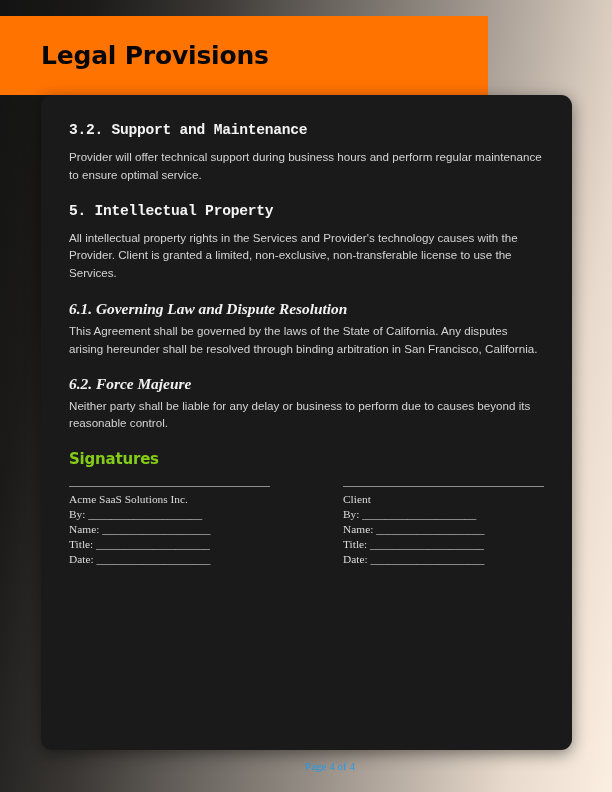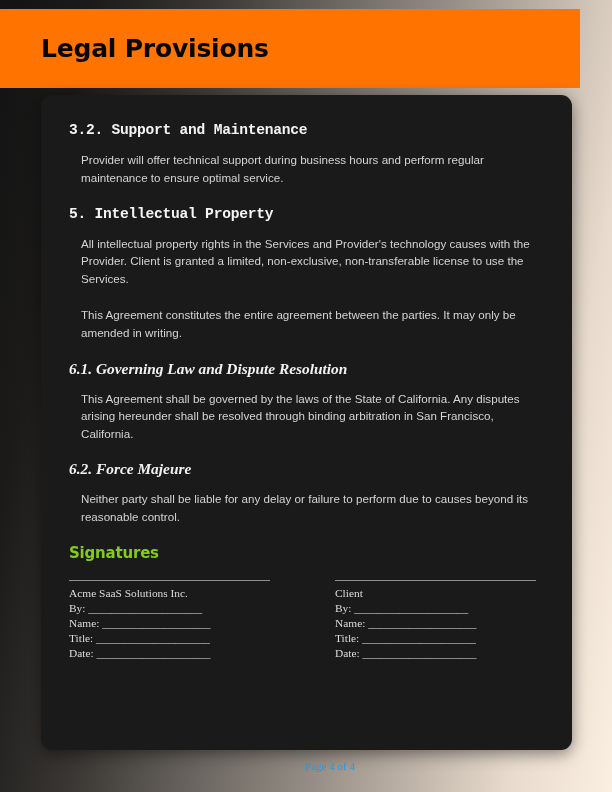--- a/index.html
+++ b/index.html
@@ -18,22 +18,22 @@
     width: 612px;
     height: 792px;
     background: linear-gradient(100deg, #131313 0%, #1b1a19 12%, #3a3734 28%, #6f6a64 46%, #968e86 60%, #c2b6ab 74%, #e8dbcd 86%, #fbefe2 100%);
     overflow: hidden;
   }
 
   
   .header-band {
     position: absolute;
     left: 0;
-    top: 9px;
-    width: 580px;
+    top: 16px;
+    width: 488px;
     height: 79px;
     background: #ff7300;
   }
   .header-title {
     position: absolute;
     left: 41px;
     top: 25px;
     font-family: "DejaVu Sans", sans-serif;
     font-size: 25px;
     font-weight: bold;
@@ -72,21 +72,21 @@
   h2.sec-serif {
     margin: 0 0 4px 0;
     font-family: "Liberation Serif", "DejaVu Serif", serif;
     font-size: 15.4px;
     font-weight: bold;
     color: #f1f1f1;
     line-height: 18px;
     font-style: italic;
   }
   p.body {
-    margin: 12px;
+    margin: 0;
     font-family: "Liberation Sans", sans-serif;
     font-size: 11.6px;
     color: #d4d4d4;
     line-height: 17.8px;
     letter-spacing: 0.02px;
   }
   .blk {
     margin-bottom: 18px;
   }
   .blk-tight {
@@ -98,21 +98,21 @@
     margin: 0 0 16px 0;
     font-family: "DejaVu Sans", sans-serif;
     font-size: 15px;
     font-weight: bold;
     color: #84cc16;
     letter-spacing: -0.2px;
     line-height: 21px;
   }
   .sig-row {
     display: flex;
-    justify-content: flex-start;
+    justify-content: space-between;
     gap: 65px;
   }
   .sig-col {
     width: 201px;
   }
   .sig-rule {
     height: 1px;
     background: #8f8f8f;
     margin-bottom: 5px;
   }
@@ -156,31 +156,30 @@
         <p class="body">Provider will offer technical support during business hours and perform regular maintenance to ensure optimal service.</p>
       </div>
 
 
       <div class="blk">
         <h2 class="sec-sans">5. Intellectual Property</h2>
         <p class="body">All intellectual property rights in the Services and Provider's technology causes with the Provider. Client is granted a limited, non-exclusive, non-transferable license to use the Services.</p>
       </div>
 
       <div class="blk">
-        <p class="body">This Agreement constitutes the entire agreement between the parties. It may only be amended in writing.</p>
       </div>
 
       <div class="blk-tight">
         <h2 class="sec-serif">6.1. Governing Law and Dispute Resolution</h2>
         <p class="body">This Agreement shall be governed by the laws of the State of California. Any disputes arising hereunder shall be resolved through binding arbitration in San Francisco, California.</p>
       </div>
 
       <div class="blk-tight">
         <h2 class="sec-serif">6.2. Force Majeure</h2>
-        <p class="body">Neither party shall be liable for any delay or failure to perform due to causes beyond its reasonable control.</p>
+        <p class="body">Neither party shall be liable for any delay or business to perform due to causes beyond its reasonable control.</p>
       </div>
 
       <div>
         <h2 class="sig-title">Signatures</h2>
         <div class="sig-row">
 
           <div class="sig-col">
             <div class="sig-rule"></div>
             <div class="sig-line">Acme SaaS Solutions Inc.</div>
             <div class="sig-line">By: ____________________</div>

